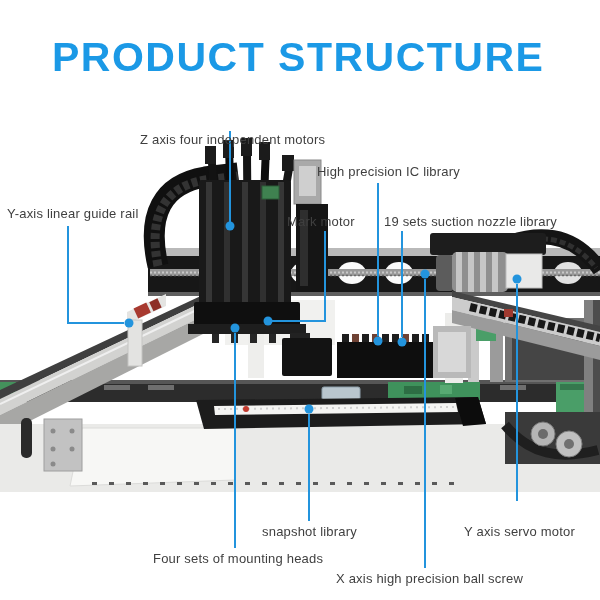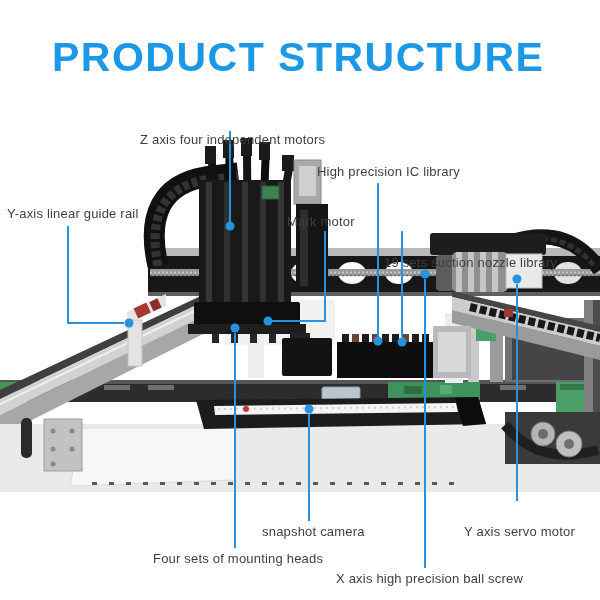--- a/index.html
+++ b/index.html
@@ -19,21 +19,21 @@
     color:var(--title);white-space:nowrap;
   }
   .callout{
     position:absolute;font-size:13px;color:var(--label);
     white-space:nowrap;letter-spacing:.2px;
   }
   #c-z{left:140px;top:108px;margin-top:24px;}
   #c-ic{left:317px;top:164px;}
   #c-yrail{left:7px;top:206px;text-align:center;}
   #c-mark{left:287px;top:214px;}
-  #c-nozzle{left:384px;top:214px;margin-top:41px;}
+  #c-nozzle{left:384px;top:214px;}
   #c-yservo{left:464px;top:524px;}
   #c-snapshot{left:262px;top:524px;}
   #c-heads{left:153px;top:551px;}
   #c-xscrew{left:336px;top:571px;}
   svg{position:absolute;left:0;top:0;}
 </style>
 </head>
 <body>
 
 <div class="stage">
@@ -249,16 +249,16 @@
   </svg>
 
   <div class="title">PRODUCT STRUCTURE</div>
 
   <div class="callout" id="c-z">Z axis four independent motors</div>
   <div class="callout" id="c-ic">High precision IC library</div>
   <div class="callout" id="c-yrail">Y-axis linear guide rail</div>
   <div class="callout" id="c-mark">Mark motor</div>
   <div class="callout" id="c-nozzle">19 sets suction nozzle library</div>
   <div class="callout" id="c-yservo">Y axis servo motor</div>
-  <div class="callout" id="c-snapshot">snapshot camera</div>
+  <div class="callout" id="c-snapshot">snapshot library</div>
   <div class="callout" id="c-xscrew">X axis high precision ball screw</div>
   <div class="callout" id="c-heads">Four sets of mounting heads</div>
 </div>
 
 </body></html>

